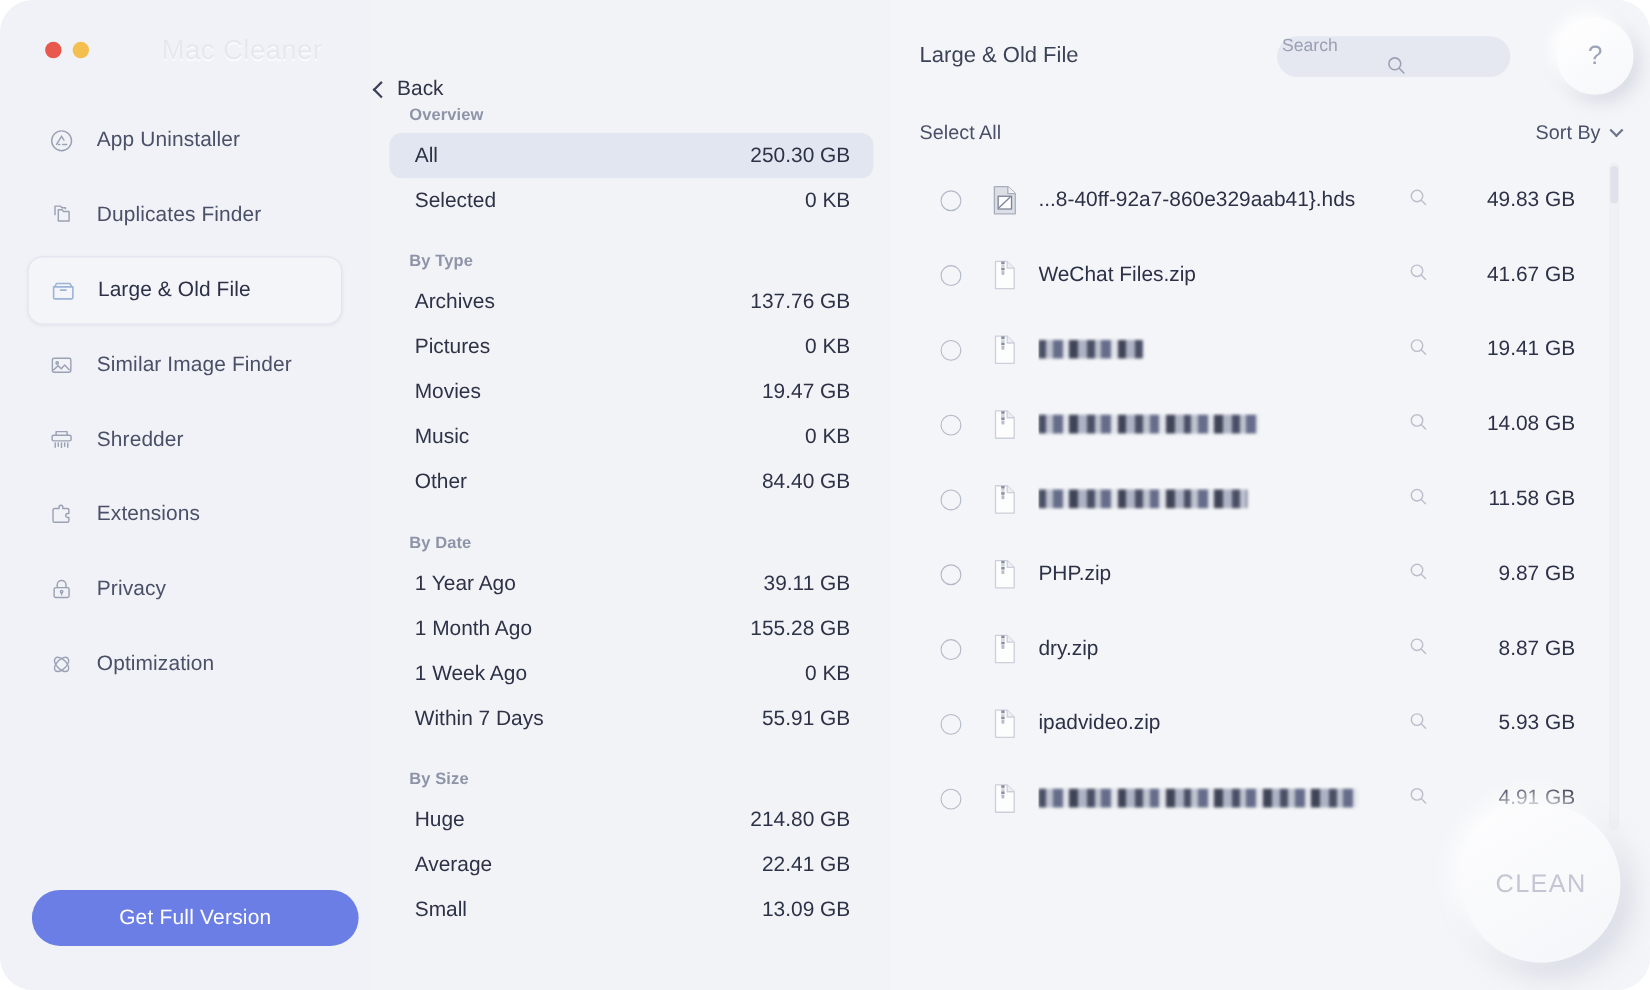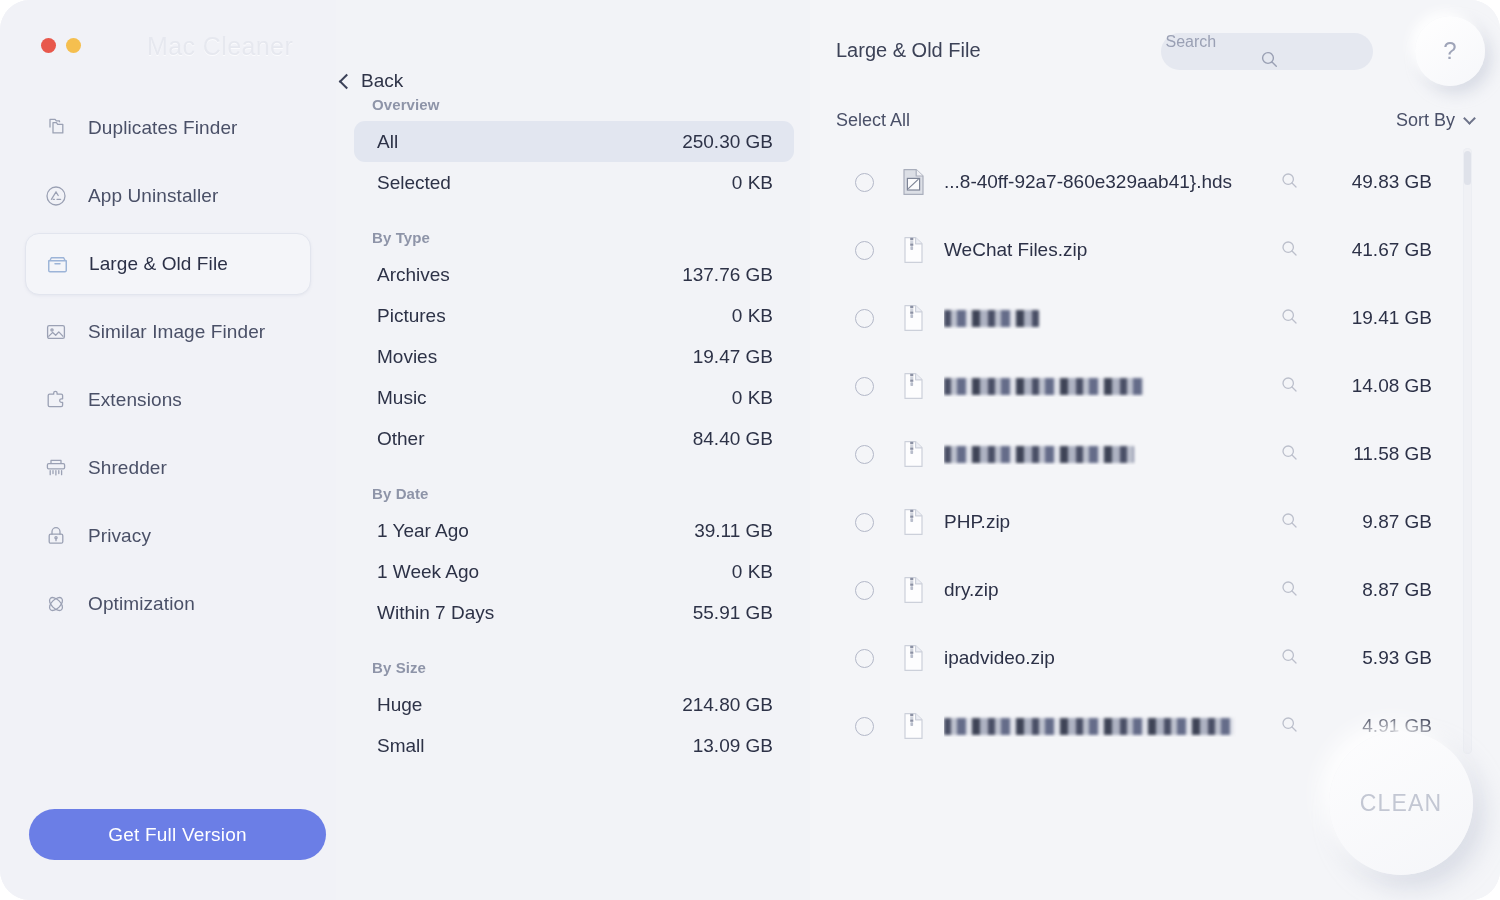--- a/index.html
+++ b/index.html
@@ -309,34 +309,34 @@
   <div class="back">
     <span class="chev"></span>
     <span class="lbl">Back</span>
   </div>
 
   <div class="sidebar">
     <div class="nav" id="nav">
         <div class="nav-item">
           <span class="ico">
             <svg width="24" height="24" viewBox="0 0 24 24" fill="none" stroke="#9ba1b4" stroke-width="1.3">
+       <circle cx="12" cy="12" r="9"></circle>
+       <path d="M7.4 15.3l4.6-7.4 2.2 3.6M13 15.3h3.6M9.2 15.3h1.2" stroke-linecap="round"></path>
+     </svg>
+          </span>
+          <span class="txt">App Uninstaller</span>
+        </div>
+        <div class="nav-item">
+          <span class="ico">
+            <svg width="24" height="24" viewBox="0 0 24 24" fill="none" stroke="#9ba1b4" stroke-width="1.3">
        <path d="M9 6.6h3.4l1.3 1.7h5.1v8.6H9z" stroke-linejoin="round"></path>
        <path d="M15.5 6.3V4.9h-3.2l-1.2-1.5H6v8.2" stroke-linejoin="round"></path>
      </svg>
           </span>
           <span class="txt">Duplicates Finder</span>
-        </div>
-        <div class="nav-item">
-          <span class="ico">
-            <svg width="24" height="24" viewBox="0 0 24 24" fill="none" stroke="#9ba1b4" stroke-width="1.3">
-       <circle cx="12" cy="12" r="9"></circle>
-       <path d="M7.4 15.3l4.6-7.4 2.2 3.6M13 15.3h3.6M9.2 15.3h1.2" stroke-linecap="round"></path>
-     </svg>
-          </span>
-          <span class="txt">App Uninstaller</span>
         </div>
         <div class="nav-item active">
           <span class="ico">
             <svg width="25" height="25" viewBox="0 0 24 24" fill="none" stroke="#9cb4d8" stroke-width="1.4">
        <path d="M3.6 8.4h16.8v9.3a1.2 1.2 0 0 1-1.2 1.2H4.8a1.2 1.2 0 0 1-1.2-1.2z" stroke-linejoin="round"></path>
        <path d="M4.6 8.4l1.5-2.9h11.8l1.5 2.9" stroke-linejoin="round"></path>
        <path d="M9.6 11.3h4.8" stroke-linecap="round"></path>
      </svg>
           </span>
           <span class="txt">Large &amp; Old File</span>
@@ -347,34 +347,34 @@
        <rect x="3.6" y="5.6" width="16.8" height="12.8" rx="1.6"></rect>
        <circle cx="8" cy="10" r="1.1"></circle>
        <path d="M4.4 16.6l4.3-4.2 3 2.8 3.1-3.3 4.5 4.7" stroke-linejoin="round"></path>
      </svg>
           </span>
           <span class="txt">Similar Image Finder</span>
         </div>
         <div class="nav-item">
           <span class="ico">
             <svg width="24" height="24" viewBox="0 0 24 24" fill="none" stroke="#9ba1b4" stroke-width="1.3">
-       <path d="M4.2 7.6a1.4 1.4 0 0 1 1.4-1.4h4.1V5a1.7 1.7 0 1 1 3.4 0v1.2h4.1a1.4 1.4 0 0 1 1.4 1.4v3.2h-1.1a1.8 1.8 0 1 0 0 3.6h1.1v2.9a1.4 1.4 0 0 1-1.4 1.4H5.6a1.4 1.4 0 0 1-1.4-1.4z" stroke-linejoin="round"></path>
-     </svg>
-          </span>
-          <span class="txt">Extensions</span>
-        </div>
-        <div class="nav-item">
-          <span class="ico">
-            <svg width="24" height="24" viewBox="0 0 24 24" fill="none" stroke="#9ba1b4" stroke-width="1.3">
        <rect x="3.4" y="7.6" width="17.2" height="5.2" rx="1.3"></rect>
        <path d="M7 7.6V4.4h10v3.2" stroke-linejoin="round"></path>
        <path d="M6.2 14.6v4.1M9 14.6v3M11.9 14.6v4.3M14.8 14.6v3M17.6 14.6v4.1" stroke-linecap="round"></path>
      </svg>
           </span>
           <span class="txt">Shredder</span>
+        </div>
+        <div class="nav-item">
+          <span class="ico">
+            <svg width="24" height="24" viewBox="0 0 24 24" fill="none" stroke="#9ba1b4" stroke-width="1.3">
+       <path d="M4.2 7.6a1.4 1.4 0 0 1 1.4-1.4h4.1V5a1.7 1.7 0 1 1 3.4 0v1.2h4.1a1.4 1.4 0 0 1 1.4 1.4v3.2h-1.1a1.8 1.8 0 1 0 0 3.6h1.1v2.9a1.4 1.4 0 0 1-1.4 1.4H5.6a1.4 1.4 0 0 1-1.4-1.4z" stroke-linejoin="round"></path>
+     </svg>
+          </span>
+          <span class="txt">Extensions</span>
         </div>
         <div class="nav-item">
           <span class="ico">
             <svg width="24" height="24" viewBox="0 0 24 24" fill="none" stroke="#9ba1b4" stroke-width="1.3">
        <rect x="5.2" y="10.2" width="13.6" height="9" rx="1.5"></rect>
        <path d="M8 10.2V7.7a4 4 0 0 1 8 0v2.5" stroke-linecap="round"></path>
        <circle cx="12" cy="13.8" r="1.1"></circle>
               <path d="M12 14.8v1.9" stroke-linecap="round"></path>
      </svg>
           </span>
@@ -425,31 +425,39 @@
         <div class="ov-row">
           <span class="k">Other</span>
           <span class="v">84.40 GB</span>
         </div>
         <div class="grp-title spaced">By Date</div>
         <div class="ov-row">
           <span class="k">1 Year Ago</span>
           <span class="v">39.11 GB</span>
         </div>
         <div class="ov-row">
+          <span class="k">1 Month Ago</span>
+          <span class="v">155.28 GB</span>
+        </div>
+        <div class="ov-row">
           <span class="k">1 Week Ago</span>
           <span class="v">0 KB</span>
         </div>
         <div class="ov-row">
           <span class="k">Within 7 Days</span>
           <span class="v">55.91 GB</span>
         </div>
         <div class="grp-title spaced">By Size</div>
         <div class="ov-row">
           <span class="k">Huge</span>
           <span class="v">214.80 GB</span>
+        </div>
+        <div class="ov-row">
+          <span class="k">Average</span>
+          <span class="v">22.41 GB</span>
         </div>
         <div class="ov-row">
           <span class="k">Small</span>
           <span class="v">13.09 GB</span>
         </div>
       </div>
   </div>
 
   <div class="right">
 

